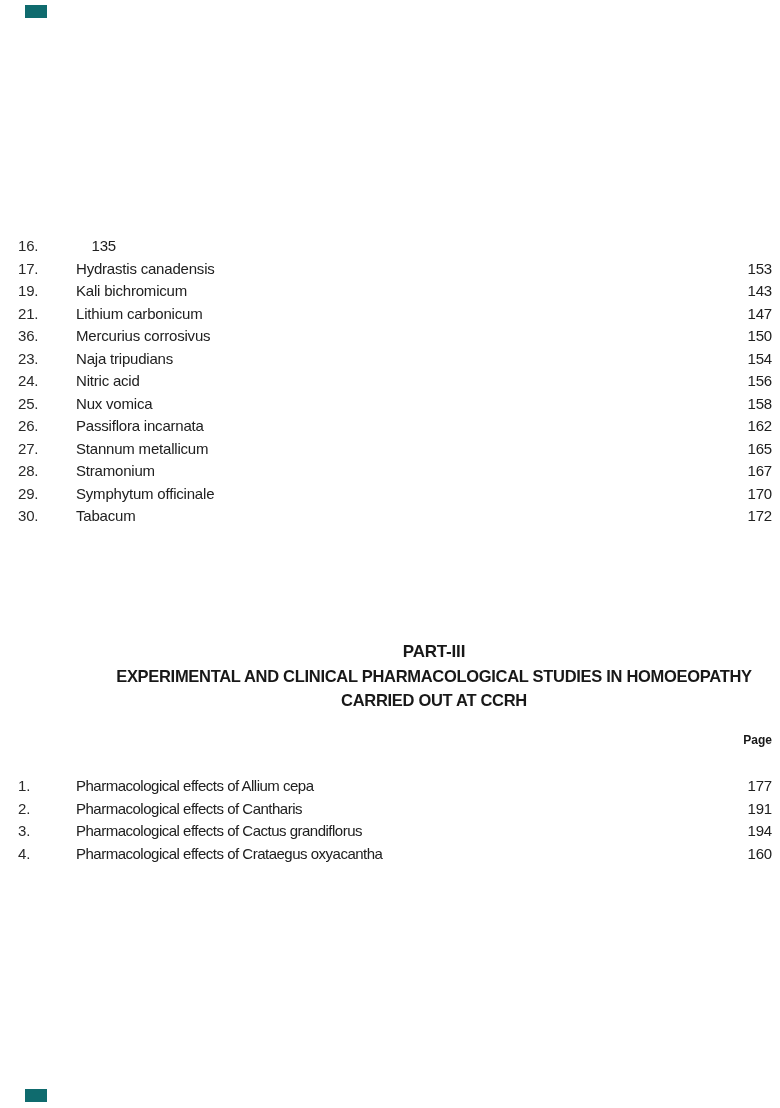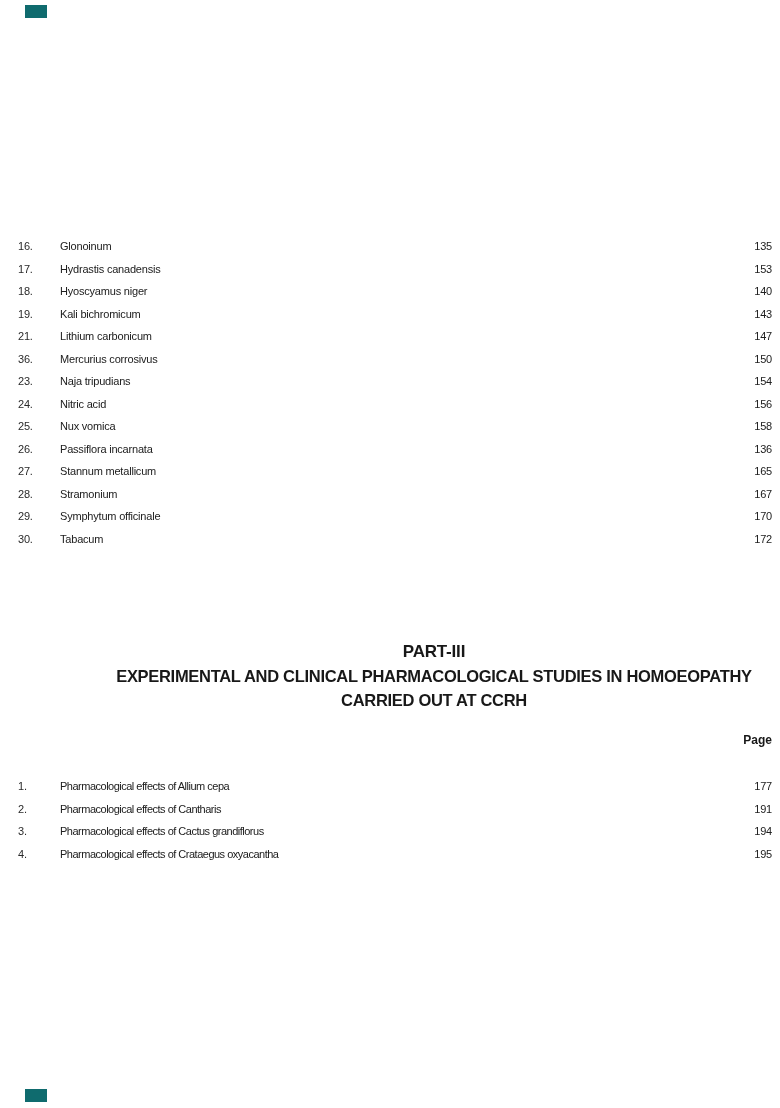--- a/index.html
+++ b/index.html
@@ -26,22 +26,23 @@
     width: 754px;
   }
   .toc-top { top: 235px; }
   .toc-bottom { top: 775px; }
 
   .toc-row {
     display: flex;
     align-items: center;
     height: 22.5px;
     line-height: 22.5px;
-    font-size: 11px;
+    font-size: 15px;
     letter-spacing: -0.2px;
+    gap: 16px;
   }
   .toc-row .num {
     width: 42px;
     flex: 0 0 42px;
     color: #2a2a2a;
   }
   .toc-row .title {
     flex: 1 1 auto;
     white-space: nowrap;
   }
@@ -88,32 +89,26 @@
 </style>
 </head>
 <body style="background: rgb(255, 255, 255); color: rgb(32, 32, 32);">
 
 <div class="corner-mark top" style="background: rgb(15, 107, 110);"></div>
 <div class="corner-mark bottom" style="background: rgb(15, 107, 110);"></div>
 
 <div class="toc toc-top">
   <div class="toc-row">
     <span class="num">16.</span>
-    <span class="title">Glonoinum</span>
     <span class="pageno">135</span>
   </div>
   <div class="toc-row">
     <span class="num">17.</span>
     <span class="title">Hydrastis canadensis</span>
     <span class="pageno">153</span>
-  </div>
-  <div class="toc-row">
-    <span class="num">18.</span>
-    <span class="title">Hyoscyamus niger</span>
-    <span class="pageno">140</span>
   </div>
   <div class="toc-row">
     <span class="num">19.</span>
     <span class="title">Kali bichromicum</span>
     <span class="pageno">143</span>
   </div>
   <div class="toc-row">
     <span class="num">21.</span>
     <span class="title">Lithium carbonicum</span>
     <span class="pageno">147</span>
@@ -134,21 +129,21 @@
     <span class="pageno">156</span>
   </div>
   <div class="toc-row">
     <span class="num">25.</span>
     <span class="title">Nux vomica</span>
     <span class="pageno">158</span>
   </div>
   <div class="toc-row">
     <span class="num">26.</span>
     <span class="title">Passiflora incarnata</span>
-    <span class="pageno">136</span>
+    <span class="pageno">162</span>
   </div>
   <div class="toc-row">
     <span class="num">27.</span>
     <span class="title">Stannum metallicum</span>
     <span class="pageno">165</span>
   </div>
   <div class="toc-row">
     <span class="num">28.</span>
     <span class="title">Stramonium</span>
     <span class="pageno">167</span>
@@ -185,15 +180,15 @@
     <span class="pageno">191</span>
   </div>
   <div class="toc-row">
     <span class="num">3.</span>
     <span class="title">Pharmacological effects of Cactus grandiflorus</span>
     <span class="pageno">194</span>
   </div>
   <div class="toc-row">
     <span class="num">4.</span>
     <span class="title">Pharmacological effects of Crataegus oxyacantha</span>
-    <span class="pageno">195</span>
+    <span class="pageno">160</span>
   </div>
 </div>
 
 </body></html>

